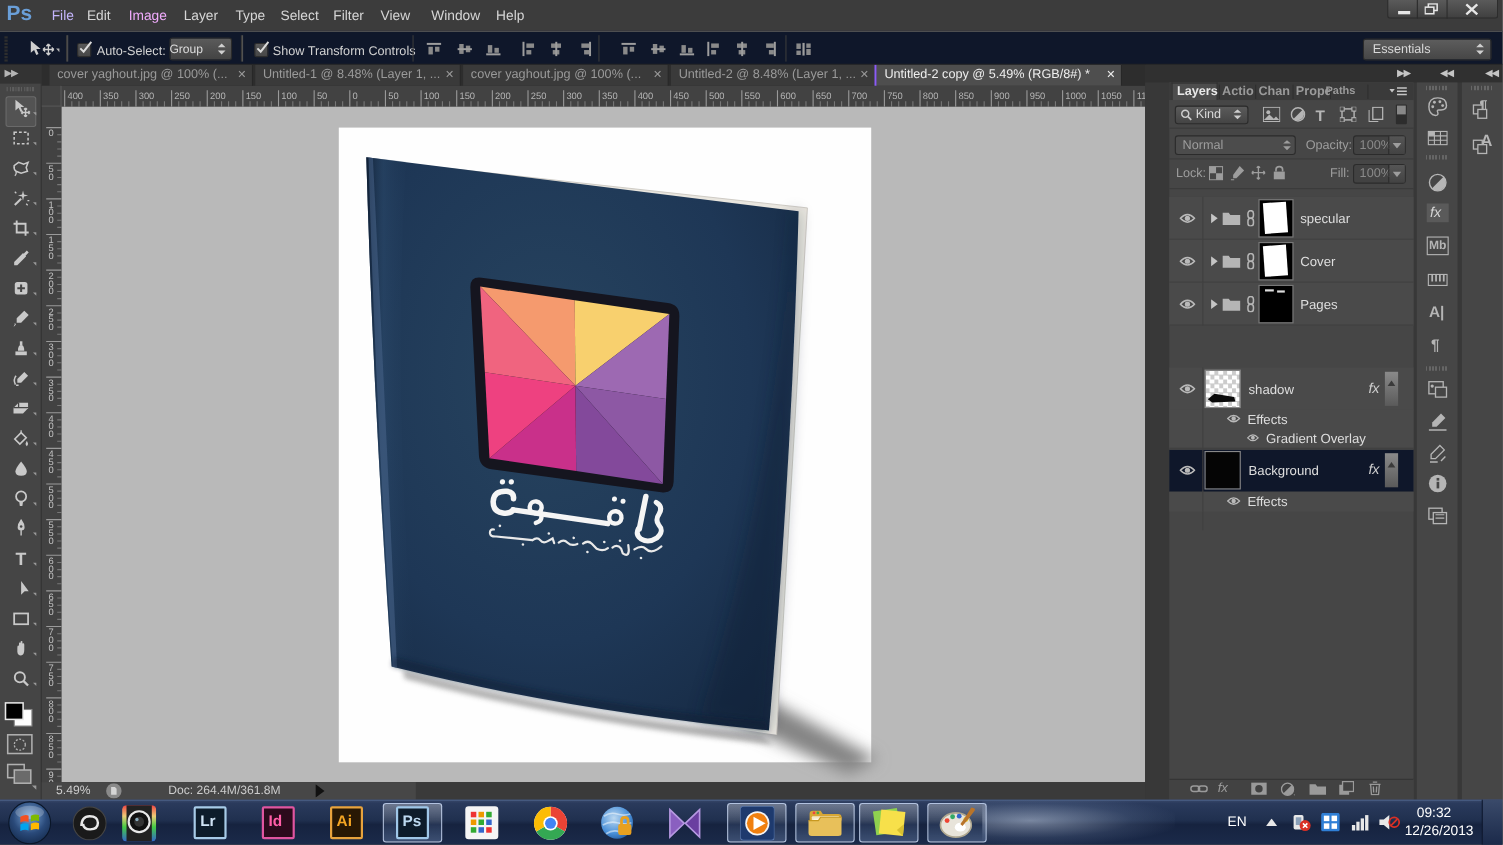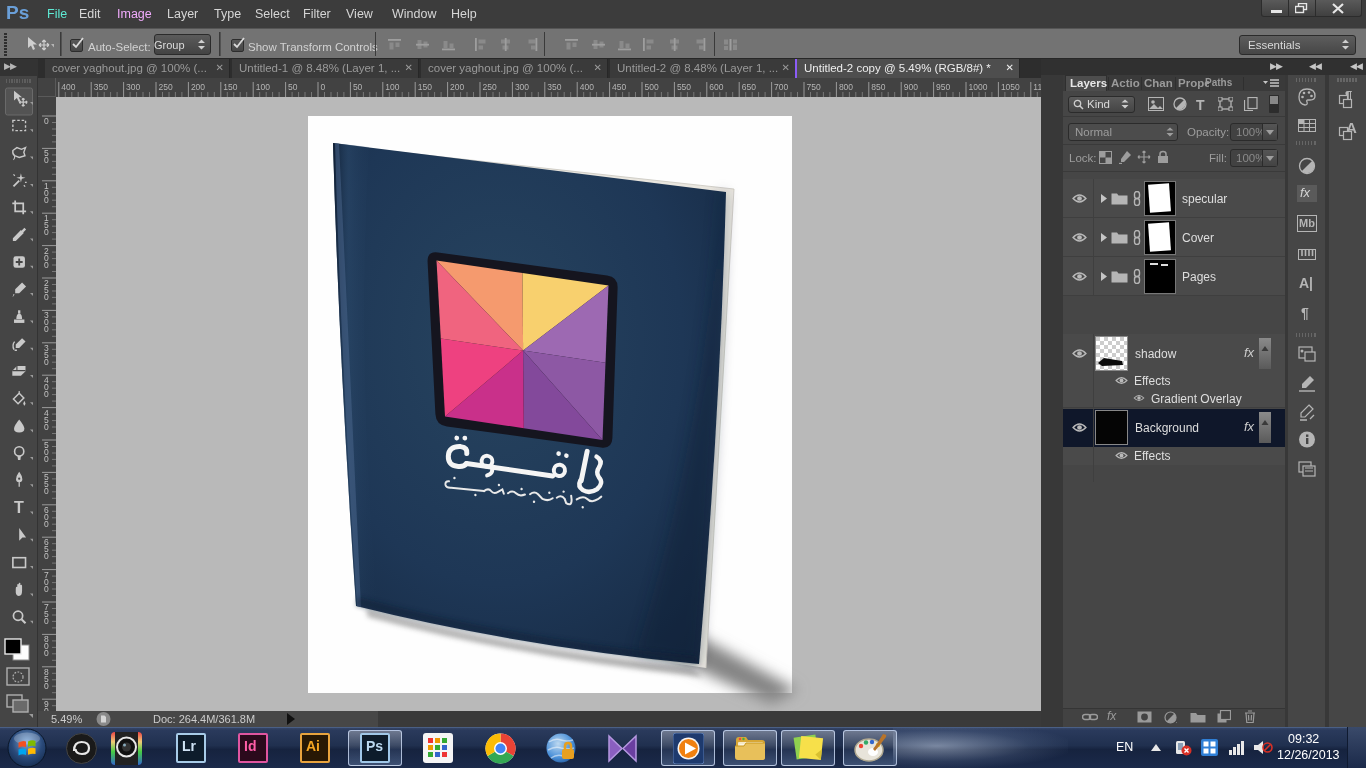--- a/index.html
+++ b/index.html
@@ -1,15 +1,15 @@
 <!DOCTYPE html>
 <html><head><meta charset="utf-8"><style>*{margin:0;padding:0;box-sizing:border-box}body{width:1366px;height:768px;overflow:hidden;position:relative;font-family:"Liberation Sans",sans-serif;background:#3a3a3a}.a{position:absolute}.tx{white-space:nowrap}</style></head><body>
 <div class="a" style="left:0;top:0;width:1366px;height:28px;background:#3c3c3c">
     <span class="a" style="left:6px;top:2px;font-size:19px;font-weight:bold;color:#6a9fd8;letter-spacing:0px">Ps</span>
-    <span class="a tx" style="left:47px;top:7px;font-size:12.5px;color:#5eead4">File</span>
+    <span class="a tx" style="left:47px;top:7px;font-size:12.5px;color:#c4b5fd">File</span>
     <span class="a tx" style="left:79px;top:7px;font-size:12.5px;color:#d6d6d6">Edit</span>
     <span class="a tx" style="left:117px;top:7px;font-size:12.5px;color:#f0abfc">Image</span>
     <span class="a tx" style="left:167px;top:7px;font-size:12.5px;color:#d6d6d6">Layer</span>
     <span class="a tx" style="left:214px;top:7px;font-size:12.5px;color:#d6d6d6">Type</span>
     <span class="a tx" style="left:255px;top:7px;font-size:12.5px;color:#d6d6d6">Select</span>
     <span class="a tx" style="left:303px;top:7px;font-size:12.5px;color:#d6d6d6">Filter</span>
     <span class="a tx" style="left:346px;top:7px;font-size:12.5px;color:#d6d6d6">View</span>
     <span class="a tx" style="left:392px;top:7px;font-size:12.5px;color:#d6d6d6">Window</span>
     <span class="a tx" style="left:451px;top:7px;font-size:12.5px;color:#d6d6d6">Help</span>
     <div class="a" style="left:1261px;top:0;width:101px;height:17px;background:linear-gradient(#5a5a5a,#404040);border:1px solid #2c2c2c;border-top:none;border-radius:0 0 3px 3px"></div>
@@ -17,21 +17,21 @@
     <div class="a" style="left:1315px;top:0;width:1px;height:17px;background:#2c2c2c"></div>
     <div class="a" style="left:1271px;top:10px;width:11px;height:3px;background:#e6e6e6"></div>
     <svg class="a" style="left:1295px;top:3px" width="13" height="11">
       <rect x="3.5" y="0.5" width="8" height="6" fill="none" stroke="#e6e6e6" stroke-width="1.4"></rect>
       <rect x="0.5" y="3.5" width="8" height="6" fill="#4a4a4a" stroke="#e6e6e6" stroke-width="1.4"></rect>
     </svg>
     <svg class="a" style="left:1332px;top:3px" width="12" height="11">
       <path d="M1,1 L11,10 M11,1 L1,10" stroke="#e6e6e6" stroke-width="2.2"></path>
     </svg>
   </div>
-<div class="a" style="left:0;top:28px;width:1366px;height:31px;background:#737373;border-top:1px solid #555;border-bottom:1px solid #272727">
+<div class="a" style="left:0;top:28px;width:1366px;height:31px;background:#0f172a;border-top:1px solid #555;border-bottom:1px solid #272727">
     <div class="a" style="left:4px;top:4px;width:3px;height:1.5px;background:#2e2e2e"></div>
     <div class="a" style="left:4px;top:7px;width:3px;height:1.5px;background:#2e2e2e"></div>
     <div class="a" style="left:4px;top:10px;width:3px;height:1.5px;background:#2e2e2e"></div>
     <div class="a" style="left:4px;top:13px;width:3px;height:1.5px;background:#2e2e2e"></div>
     <div class="a" style="left:4px;top:16px;width:3px;height:1.5px;background:#2e2e2e"></div>
     <div class="a" style="left:4px;top:19px;width:3px;height:1.5px;background:#2e2e2e"></div>
     <div class="a" style="left:4px;top:22px;width:3px;height:1.5px;background:#2e2e2e"></div>
     <div class="a" style="left:4px;top:25px;width:3px;height:1.5px;background:#2e2e2e"></div>
     <svg class="a" style="left:24px;top:7px" width="30" height="17">
       <path d="M4,1 L4,12 L7,9.5 L9,14 L11,13 L9,8.6 L13,8.6 Z" fill="#cfcfcf"></path>

